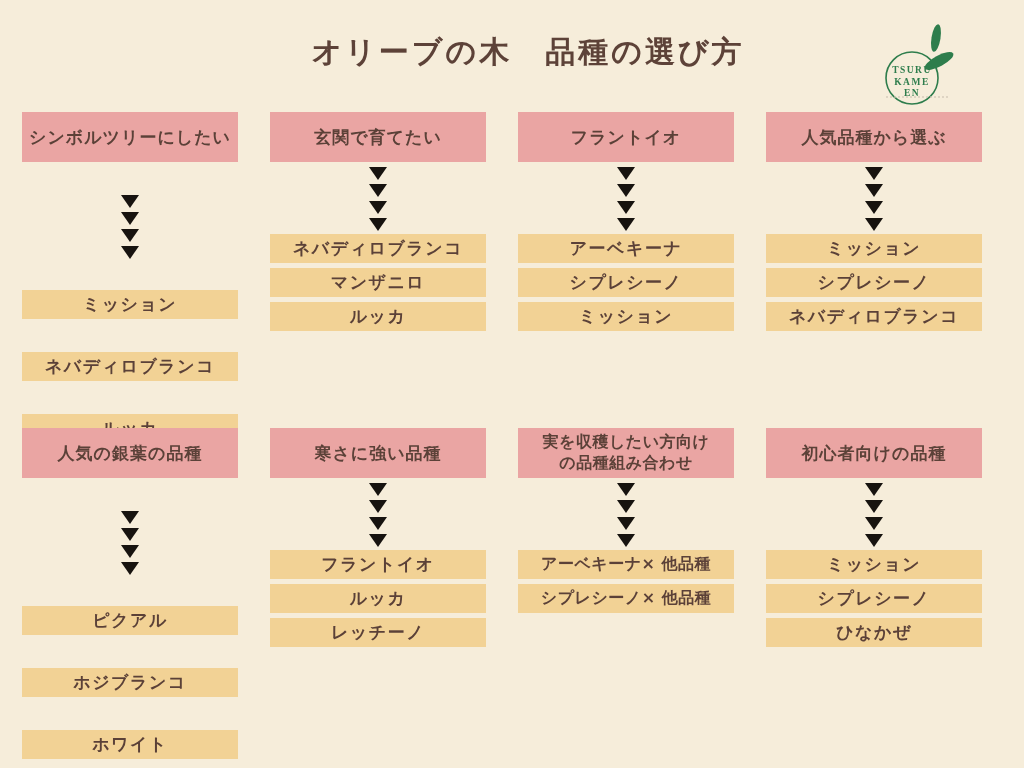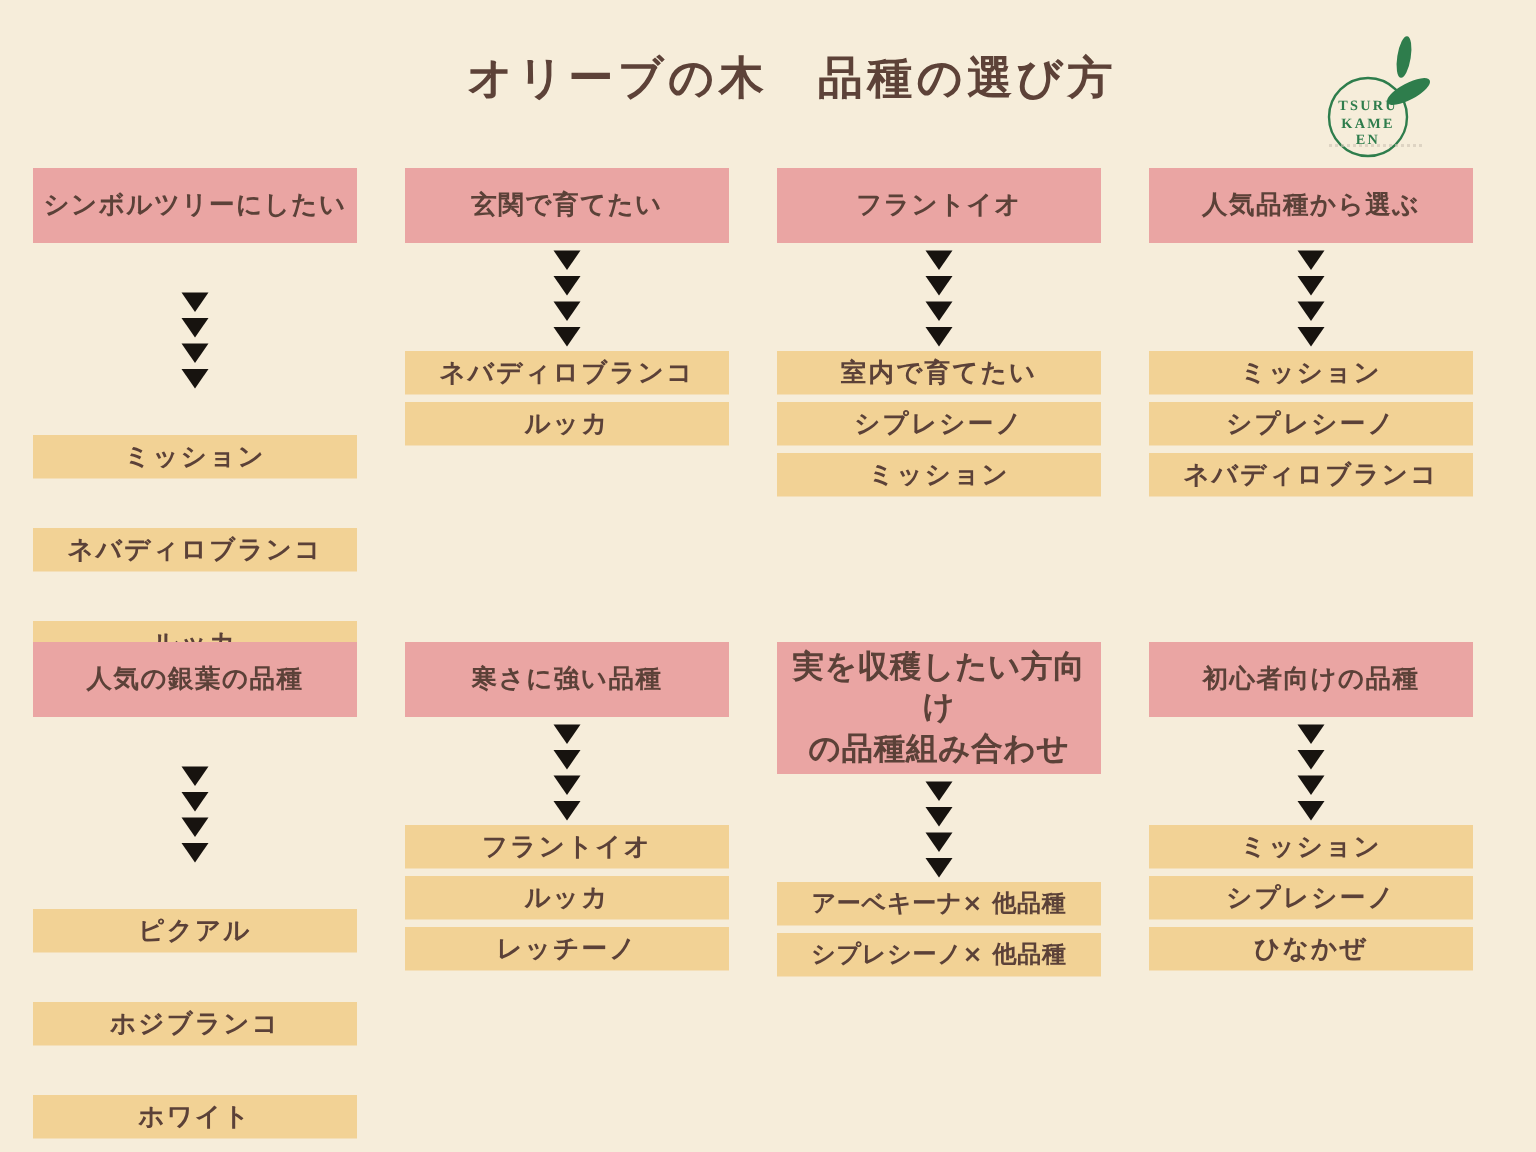--- a/index.html
+++ b/index.html
@@ -56,21 +56,21 @@
     display:flex;
     align-items:center;
     justify-content:center;
     text-align:center;
     font-weight:bold;
     font-size:17px;
     line-height:1.3;
     letter-spacing:1px;
     white-space:pre-line;
   }
-  .heading.small { font-size:21px; letter-spacing:0.5px; }
+  .heading.small { font-size:16px; letter-spacing:0.5px; }
   .arrows {
     display:flex;
     flex-direction:column;
     align-items:center;
     gap:4px;
     margin:5px 0 3px 0;
   }
   .tri {
     width:0; height:0;
     border-left:9px solid transparent;
@@ -133,32 +133,33 @@
 
   <div class="group r1 c2">
     <div class="heading">玄関で育てたい</div>
     <div class="arrows">
       <div class="tri"></div>
       <div class="tri"></div>
       <div class="tri"></div>
       <div class="tri"></div>
     </div>
     <div class="option">ネバディロブランコ</div>
+    <div class="option">マンザニロ</div>
     <div class="option">ルッカ</div>
   </div>
 
   <div class="group r1 c3">
     <div class="heading">フラントイオ</div>
     <div class="arrows">
       <div class="tri"></div>
       <div class="tri"></div>
       <div class="tri"></div>
       <div class="tri"></div>
     </div>
-    <div class="option">室内で育てたい</div>
+    <div class="option">アーベキーナ</div>
     <div class="option">シプレシーノ</div>
     <div class="option">ミッション</div>
   </div>
 
   <div class="group r1 c4">
     <div class="heading">人気品種から選ぶ</div>
     <div class="arrows">
       <div class="tri"></div>
       <div class="tri"></div>
       <div class="tri"></div>

